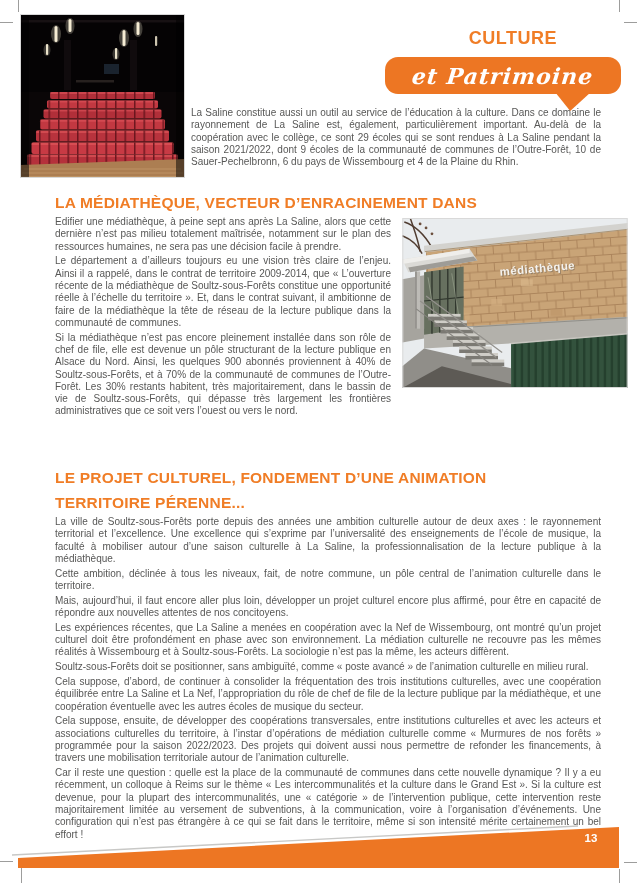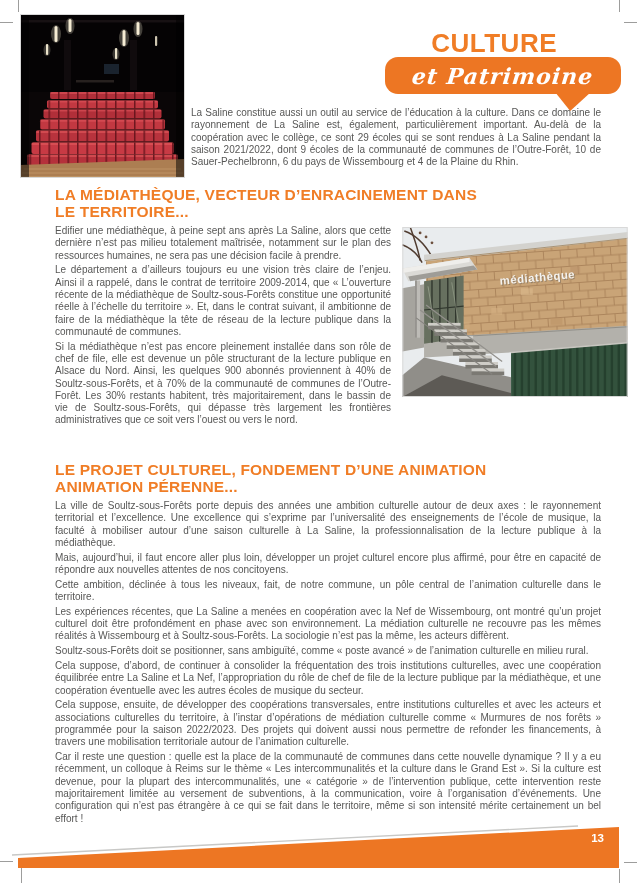--- a/index.html
+++ b/index.html
@@ -7,21 +7,21 @@
     position:relative; width:637px; height:883px; overflow:hidden;
     background:var(--page-background,#fff);
     font-family:"Liberation Sans", sans-serif;
   }
   .crop { position:absolute; background:var(--crop-mark,#9d9d9c); }
 
   
   .theater-photo { position:absolute; left:20px; top:14px; width:165px; height:164px; }
   .culture-title {
     position:absolute; left:385px; top:28px; width:172px; text-align:right;
-    font-size:26px; font-weight:bold; letter-spacing:.5px;
+    font-size:18px; font-weight:bold; letter-spacing:.5px;
     color:var(--heading-orange,#f07d26);
   }
   .bubble {
     position:absolute; left:385px; top:57px; width:236px; height:37px;
     background:var(--accent,#ed7623); border-radius:13px;
     display:flex; align-items:center; justify-content:center;
   }
   .bubble-text {
     font-family:"DejaVu Serif", serif; font-style:italic; font-weight:bold;
     font-size:22px; color:#fff; letter-spacing:1px; transform:skewX(-6deg);
@@ -38,29 +38,29 @@
     font-size:10px; line-height:12.3px; text-align:justify;
     color:var(--body-text,#575756); margin:0 0 2.5px 0;
   }
   .section { position:absolute; left:55px; width:546px; }
   #section-1 { top:186px; }
   #section-2 { top:461px; }
   h2.sec-title {
     margin:0 0 5px 0; font-size:15.5px; line-height:17px; font-weight:bold;
     letter-spacing:.2px; color:var(--heading-orange,#f07d26);
   }
-  h2.sec-title span { display:block; }
+  h2.sec-title span { display:block;margin-top:8px; }
 
   .photo-float { float:right; width:200px; height:174px; margin:0 0 4px 10px; position:relative; }
   .mediatheque-photo { position:absolute; left:0; top:2px; width:228px; height:170px; }
 
   
   .footer-art { position:absolute; left:0; top:818px; width:637px; height:65px; }
   .page-number {
-    position:absolute; left:578px; top:832px; width:26px; text-align:right;
+    position:absolute; left:578px; top:832px; width:26px; text-align:center;
     font-size:11.5px; font-weight:bold; color:#ffffff;
   }
 </style>
 </head>
 <body>
 
 <div class="page">
 
   <div class="crop" style="left:18px;top:0;width:1px;height:12px;"></div>
   <div class="crop" style="left:0;top:22px;width:13px;height:1px;"></div>
@@ -139,21 +139,20 @@
   </div>
   <div class="bubble-tail"></div>
 
   <div class="intro">
     <p class="body">La Saline constitue aussi un outil au service de l’éducation à la culture. Dans ce domaine le rayonnement de La Saline est, également, particulièrement important. Au-delà de la coopération avec le collège, ce sont 29 écoles qui se sont rendues à La Saline pendant la saison 2021/2022, dont 9 écoles de la communauté de communes de l’Outre-Forêt, 10 de Sauer-Pechelbronn, 6 du pays de Wissembourg et 4 de la Plaine du Rhin.</p>
   </div>
 
   <div class="section" id="section-1">
     <h2 class="sec-title">
       <span>LA MÉDIATHÈQUE, VECTEUR D’ENRACINEMENT DANS</span>
-      <span>LE TERRITOIRE...</span>
     </h2>
     <div class="photo-float">
       <svg class="mediatheque-photo" viewBox="0 0 228 172" xmlns="http://www.w3.org/2000/svg">
         <rect width="228" height="172" fill="#E9ECEE"></rect>
         <g stroke="#503C30" stroke-width="1.5" fill="none">
           <path d="M2 4 C14 8 22 16 30 30"></path>
           <path d="M8 0 C12 12 16 22 18 34"></path>
           <path d="M0 18 C10 22 16 28 20 36"></path>
         </g>
         <circle cx="24" cy="10" r="1.4" fill="#6B4E3C"></circle>
@@ -232,25 +231,25 @@
       </svg>
     </div>
     <p class="body">Edifier une médiathèque, à peine sept ans après La Saline, alors que cette dernière n’est pas milieu totalement maîtrisée, notamment sur le plan des ressources humaines, ne sera pas une décision facile à prendre.</p>
     <p class="body">Le département a d’ailleurs toujours eu une vision très claire de l’enjeu. Ainsi il a rappelé, dans le contrat de territoire 2009-2014, que « L’ouverture récente de la médiathèque de Soultz-sous-Forêts constitue une opportunité réelle à l’échelle du territoire ». Et, dans le contrat suivant, il ambitionne de faire de la médiathèque la tête de réseau de la lecture publique dans la communauté de communes.</p>
     <p class="body">Si la médiathèque n’est pas encore pleinement installée dans son rôle de chef de file, elle est devenue un pôle structurant de la lecture publique en Alsace du Nord. Ainsi, les quelques 900 abonnés proviennent à 40% de Soultz-sous-Forêts, et à 70% de la communauté de communes de l’Outre-Forêt. Les 30% restants habitent, très majoritairement, dans le bassin de vie de Soultz-sous-Forêts, qui dépasse très largement les frontières administratives que ce soit vers l’ouest ou vers le nord.</p>
   </div>
 
   <div class="section" id="section-2">
     <h2 class="sec-title">
       <span>LE PROJET CULTUREL, FONDEMENT D’UNE ANIMATION</span>
-      <span>ANIMATION PÉRENNE...</span>
+      <span>TERRITOIRE PÉRENNE...</span>
     </h2>
     <p class="body">La ville de Soultz-sous-Forêts porte depuis des années une ambition culturelle autour de deux axes : le rayonnement territorial et l’excellence. Une excellence qui s’exprime par l’universalité des enseignements de l’école de musique, la faculté à mobiliser autour d’une saison culturelle à La Saline, la professionnalisation de la lecture publique à la médiathèque.</p>
+    <p class="body">Cette ambition, déclinée à tous les niveaux, fait, de notre commune, un pôle central de l’animation culturelle dans le territoire.</p>
     <p class="body">Mais, aujourd’hui, il faut encore aller plus loin, développer un projet culturel encore plus affirmé, pour être en capacité de répondre aux nouvelles attentes de nos concitoyens.</p>
-    <p class="body">Cette ambition, déclinée à tous les niveaux, fait, de notre commune, un pôle central de l’animation culturelle dans le territoire.</p>
     <p class="body">Les expériences récentes, que La Saline a menées en coopération avec la Nef de Wissembourg, ont montré qu’un projet culturel doit être profondément en phase avec son environnement. La médiation culturelle ne recouvre pas les mêmes réalités à Wissembourg et à Soultz-sous-Forêts. La sociologie n’est pas la même, les acteurs diffèrent.</p>
     <p class="body">Soultz-sous-Forêts doit se positionner, sans ambiguïté, comme « poste avancé » de l’animation culturelle en milieu rural.</p>
     <p class="body">Cela suppose, d’abord, de continuer à consolider la fréquentation des trois institutions culturelles, avec une coopération équilibrée entre La Saline et La Nef, l’appropriation du rôle de chef de file de la lecture publique par la médiathèque, et une coopération éventuelle avec les autres écoles de musique du secteur.</p>
     <p class="body">Cela suppose, ensuite, de développer des coopérations transversales, entre institutions culturelles et avec les acteurs et associations culturelles du territoire, à l’instar d’opérations de médiation culturelle comme « Murmures de nos forêts » programmée pour la saison 2022/2023. Des projets qui doivent aussi nous permettre de refonder les financements, à travers une mobilisation territoriale autour de l’animation culturelle.</p>
     <p class="body">Car il reste une question : quelle est la place de la communauté de communes dans cette nouvelle dynamique ? Il y a eu récemment, un colloque à Reims sur le thème « Les intercommunalités et la culture dans le Grand Est ». Si la culture est devenue, pour la plupart des intercommunalités, une « catégorie » de l’intervention publique, cette intervention reste majoritairement limitée au versement de subventions, à la communication, voire à l’organisation d’événements. Une configuration qui n’est pas étrangère à ce qui se fait dans le territoire, même si son intensité mérite certainement un bel effort !</p>
   </div>
 
   <svg class="footer-art" viewBox="0 0 637 65" xmlns="http://www.w3.org/2000/svg">
     <path d="M12 37 L578 8" stroke="var(--footer-line,#C8C8C6)" stroke-width="1.3" fill="none"></path>
     <polygon points="18,40 619,9 619,50 18,50" style="fill:var(--accent,#ED7623)"></polygon>

